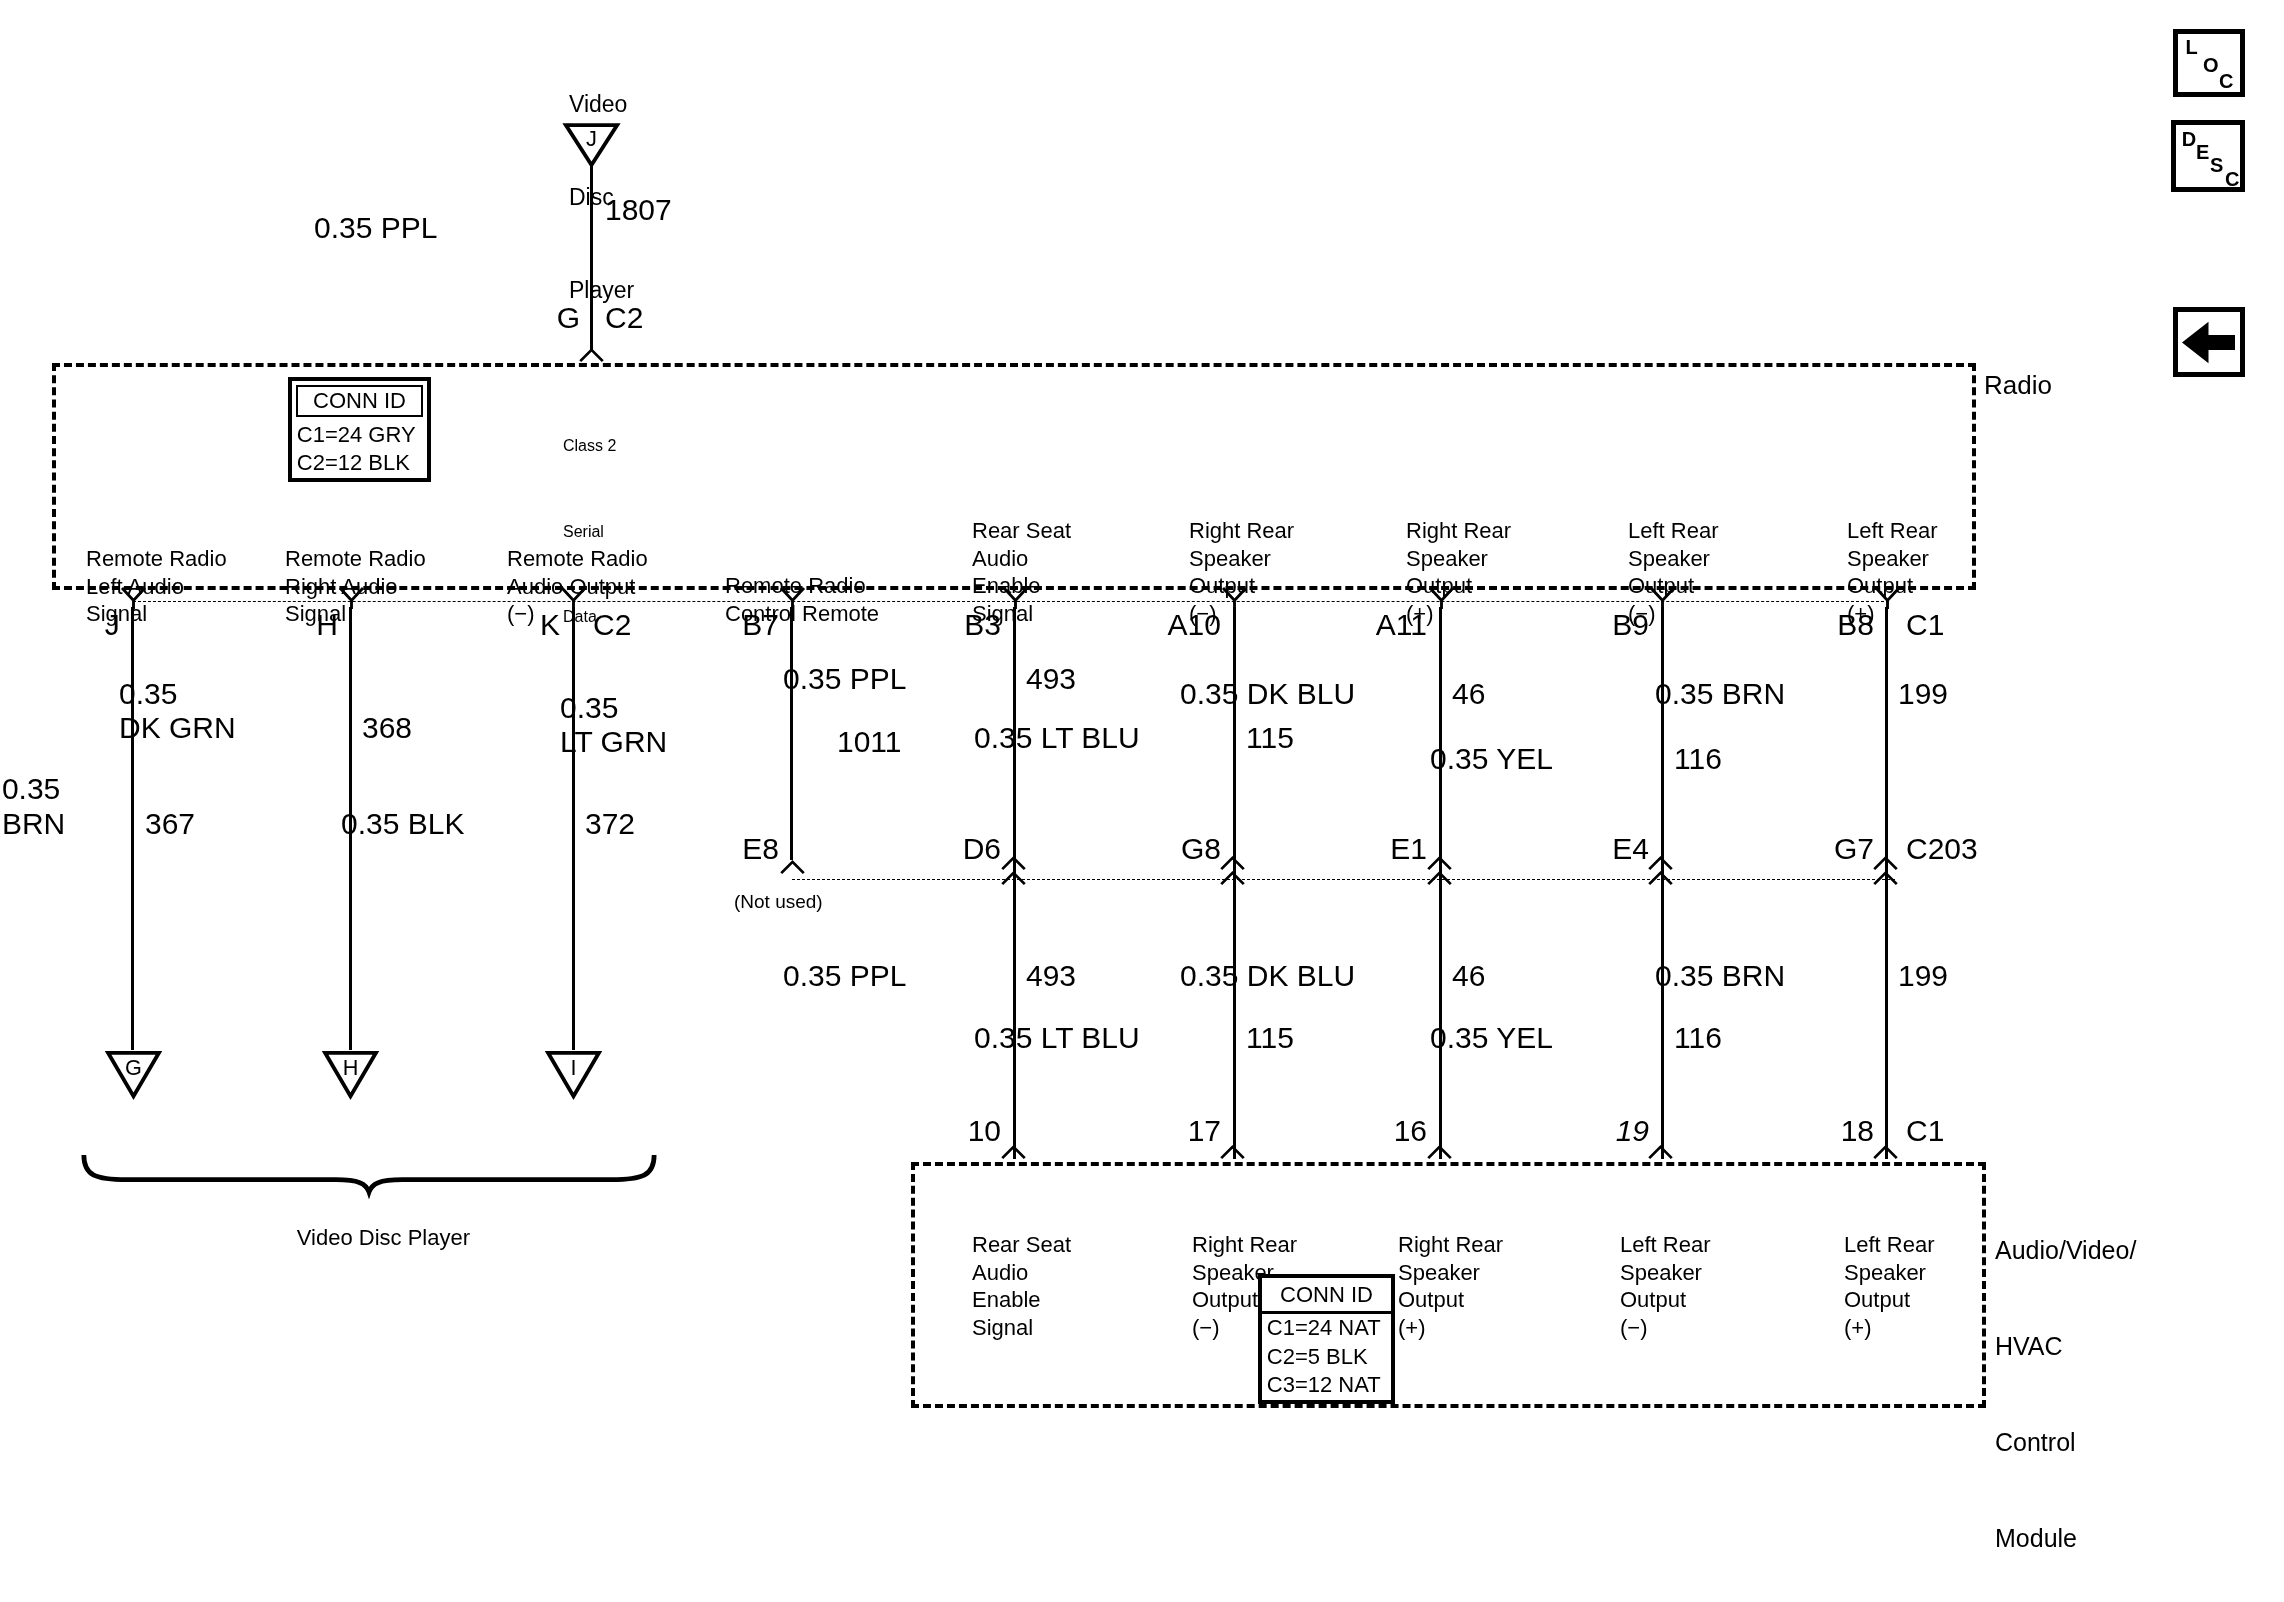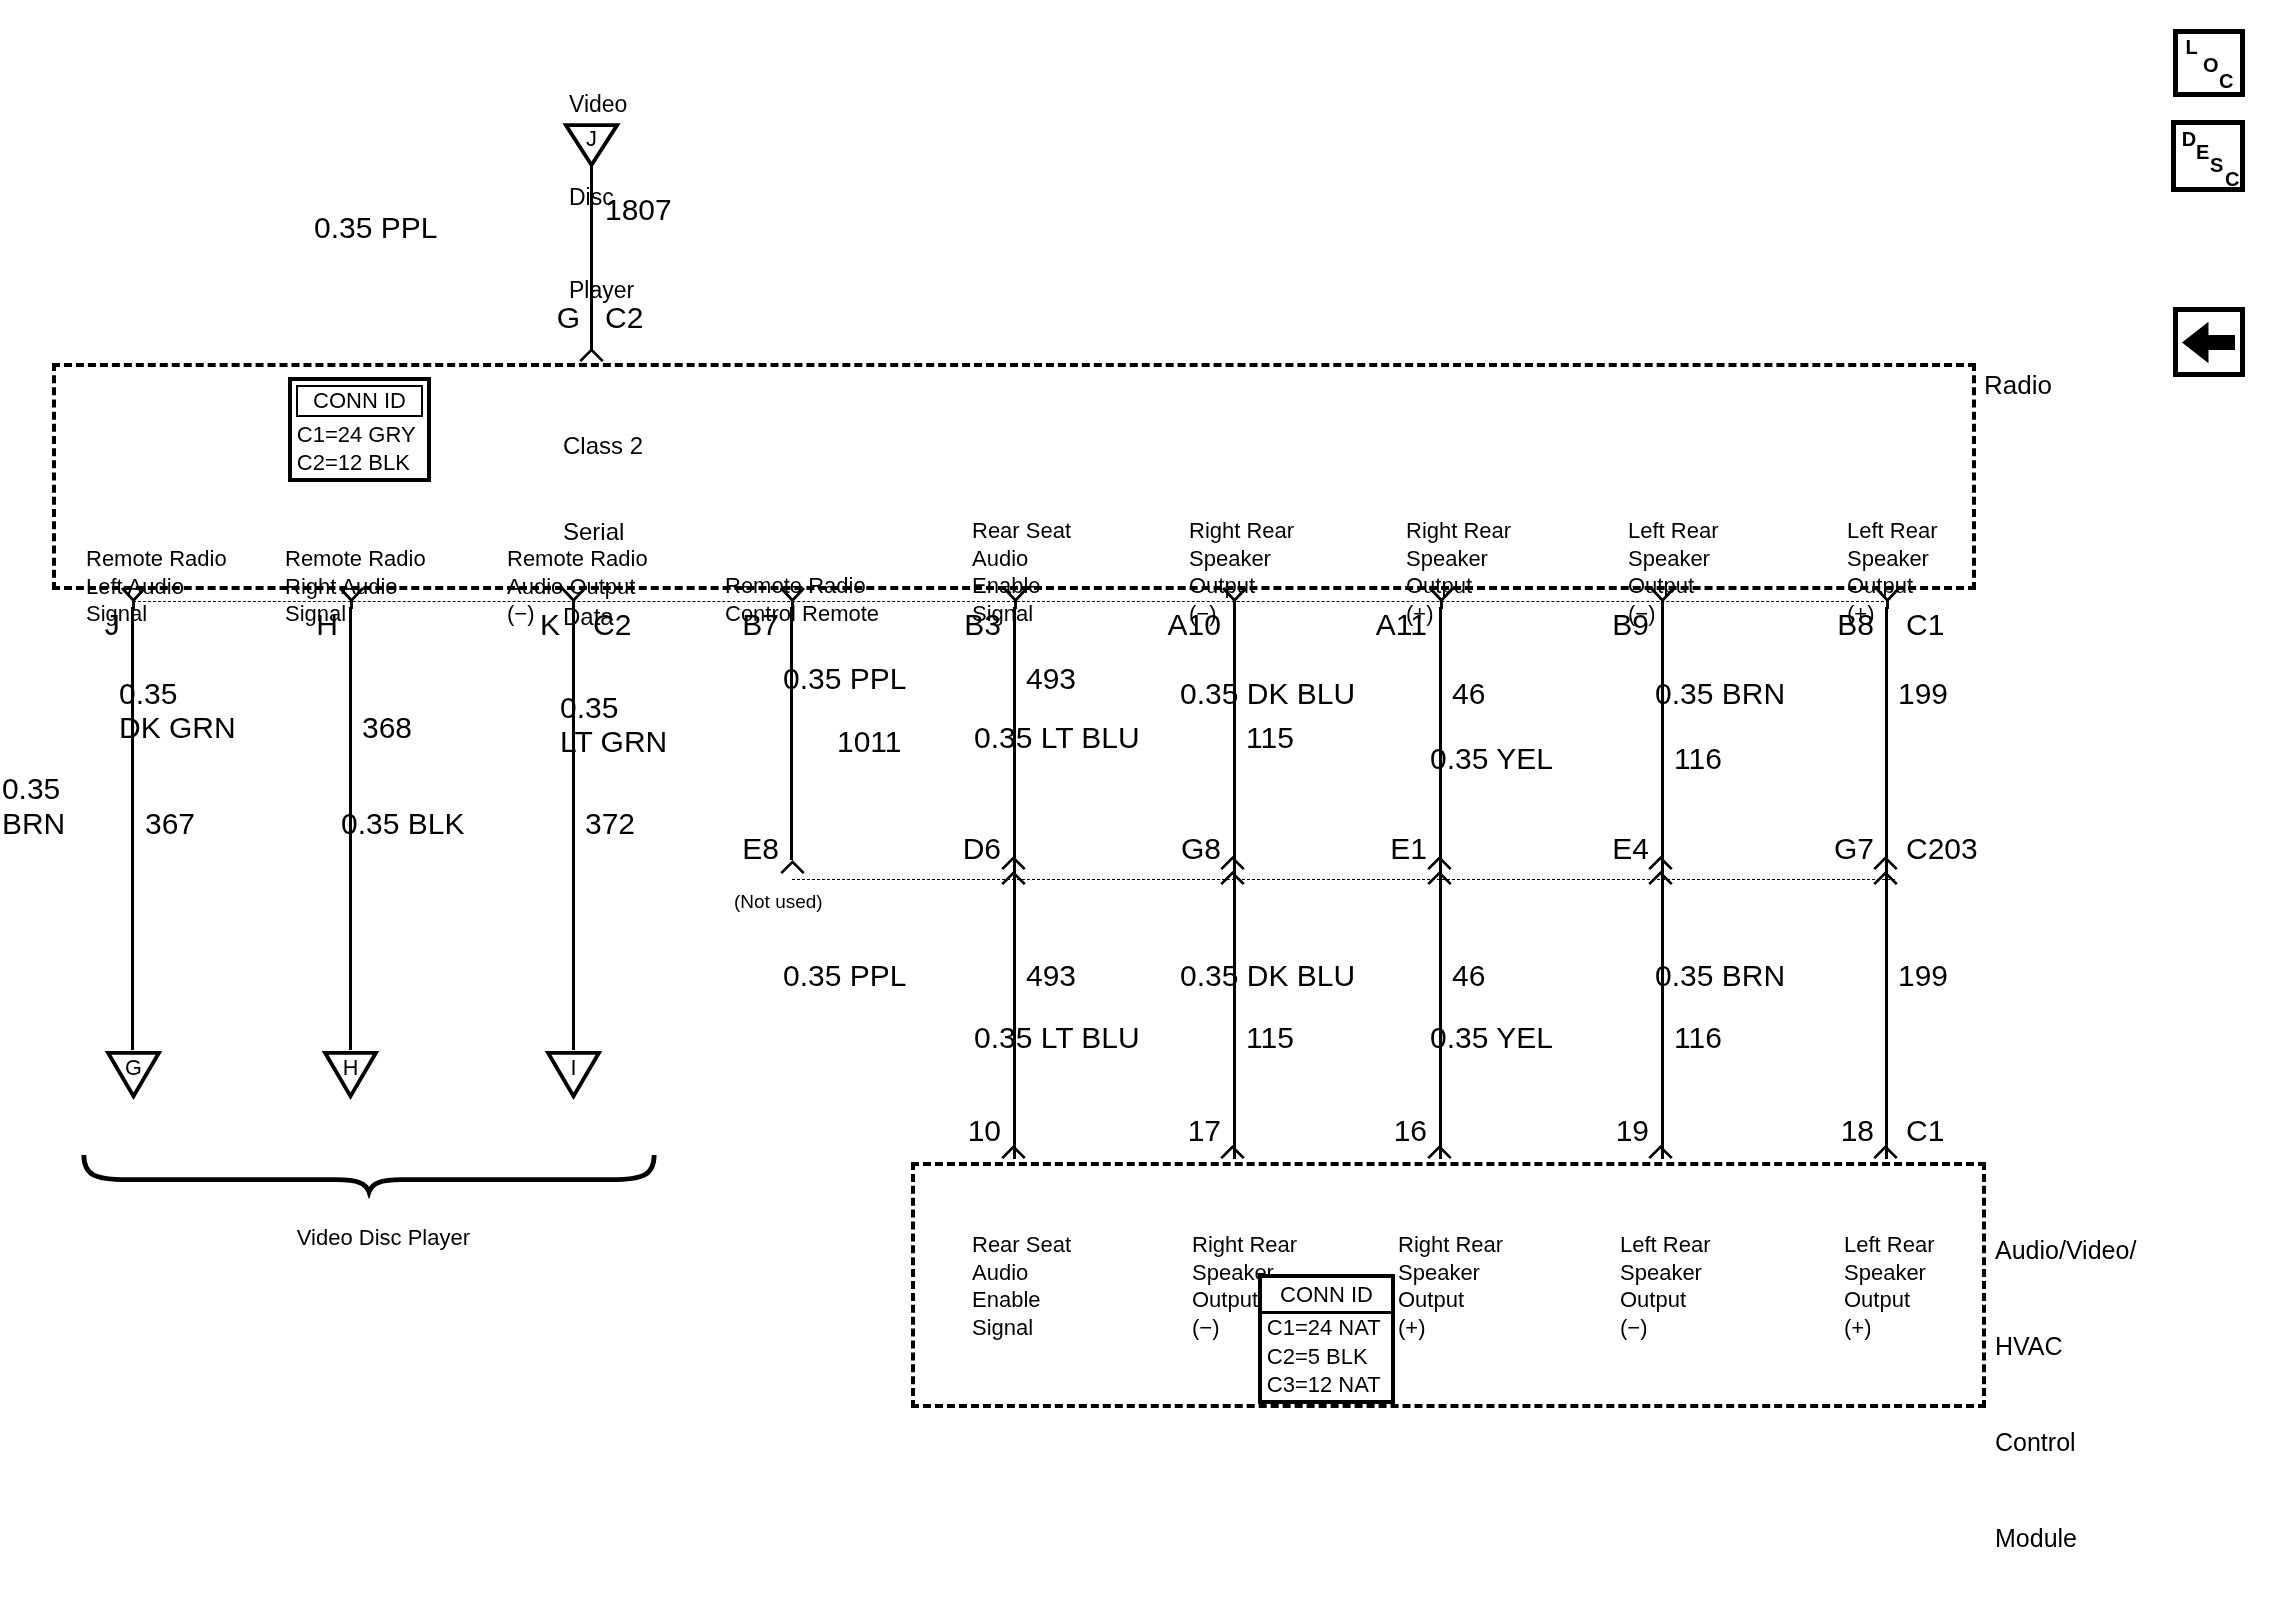--- a/index.html
+++ b/index.html
@@ -60,21 +60,21 @@
     <text x="30" y="25" text-anchor="middle" font-size="23" fill="#000">J</text>
   </svg>
   <div class="wire" style="left:590px;top:165px;height:185px;"></div>
   <div class="wl ra" style="left:314px;top:211px;width:266px;">0.35 PPL</div>
   <div class="wl" style="left:605px;top:193px;">1807</div>
   <div class="pin ra" style="left:466px;top:302px;">G</div>
   <div class="pin" style="left:605px;top:302px;">C2</div>
   <svg class="icon" style="left:578px;top:348px;" width="27" height="15" viewBox="0 0 28 16">
     <path d="M2 14 L14 2 L26 14" fill="none" stroke="#000" stroke-width="3"></path>
   </svg>
-  <div class="lbl" style="left:563px;top:375px;font-size:24px;line-height:28.5px;">
+  <div class="lbl" style="left:563px;top:375px;font-size:16px;line-height:28.5px;">
     <span class="ln">Class 2</span>
     <span class="ln">Serial</span>
     <span class="ln">Data</span>
   </div>
 
   <div class="box-dashed" style="left:52px;top:363px;width:1916px;height:219px;"></div>
   <div class="title-right" style="left:1984px;top:369px;">Radio</div>
 
   <div class="connbox" style="left:288px;top:377px;width:135px;">
     <div class="t">CONN ID</div>
@@ -251,21 +251,21 @@
   <svg class="icon" style="left:1647px;top:1145px;" width="27" height="15" viewBox="0 0 28 16">
       <path d="M2 14 L14 2 L26 14" fill="none" stroke="#000" stroke-width="3"></path>
     </svg>
   <svg class="icon" style="left:1872px;top:1145px;" width="27" height="15" viewBox="0 0 28 16">
       <path d="M2 14 L14 2 L26 14" fill="none" stroke="#000" stroke-width="3"></path>
     </svg>
 
   <div class="pin ra" style="left:887px;top:1115px;">10</div>
   <div class="pin ra" style="left:1107px;top:1115px;">17</div>
   <div class="pin ra" style="left:1313px;top:1115px;">16</div>
-  <div class="pin ra" style="left:1535px;top:1115px;">19</div>
+  <div class="pin ra" style="left:1535px;top:1115px;font-style:italic;">19</div>
   <div class="pin ra" style="left:1760px;top:1115px;">18</div>
   <div class="pin" style="left:1906px;top:1115px;">C1</div>
 
   <div class="box-dashed" style="left:911px;top:1162px;width:1067px;height:238px;"></div>
   <div class="title-right" style="left:1995px;top:1170px;font-size:25px;">
     <span class="ln">Audio/Video/</span>
     <span class="ln">HVAC</span>
     <span class="ln">Control</span>
     <span class="ln">Module</span>
   </div>

